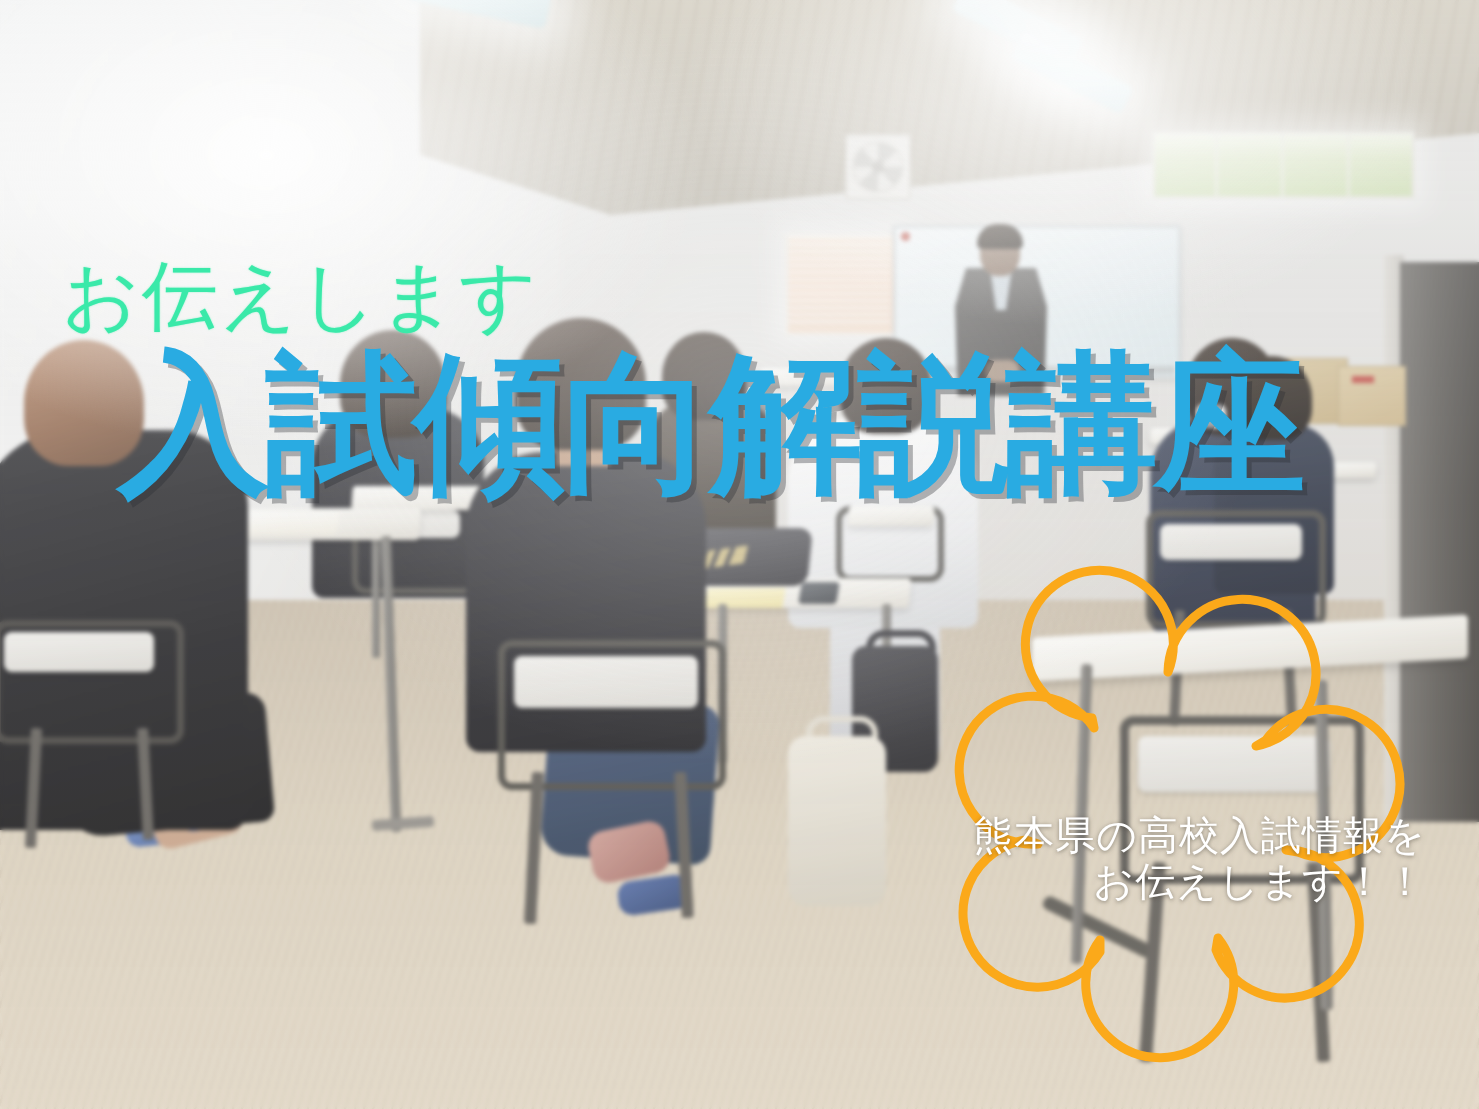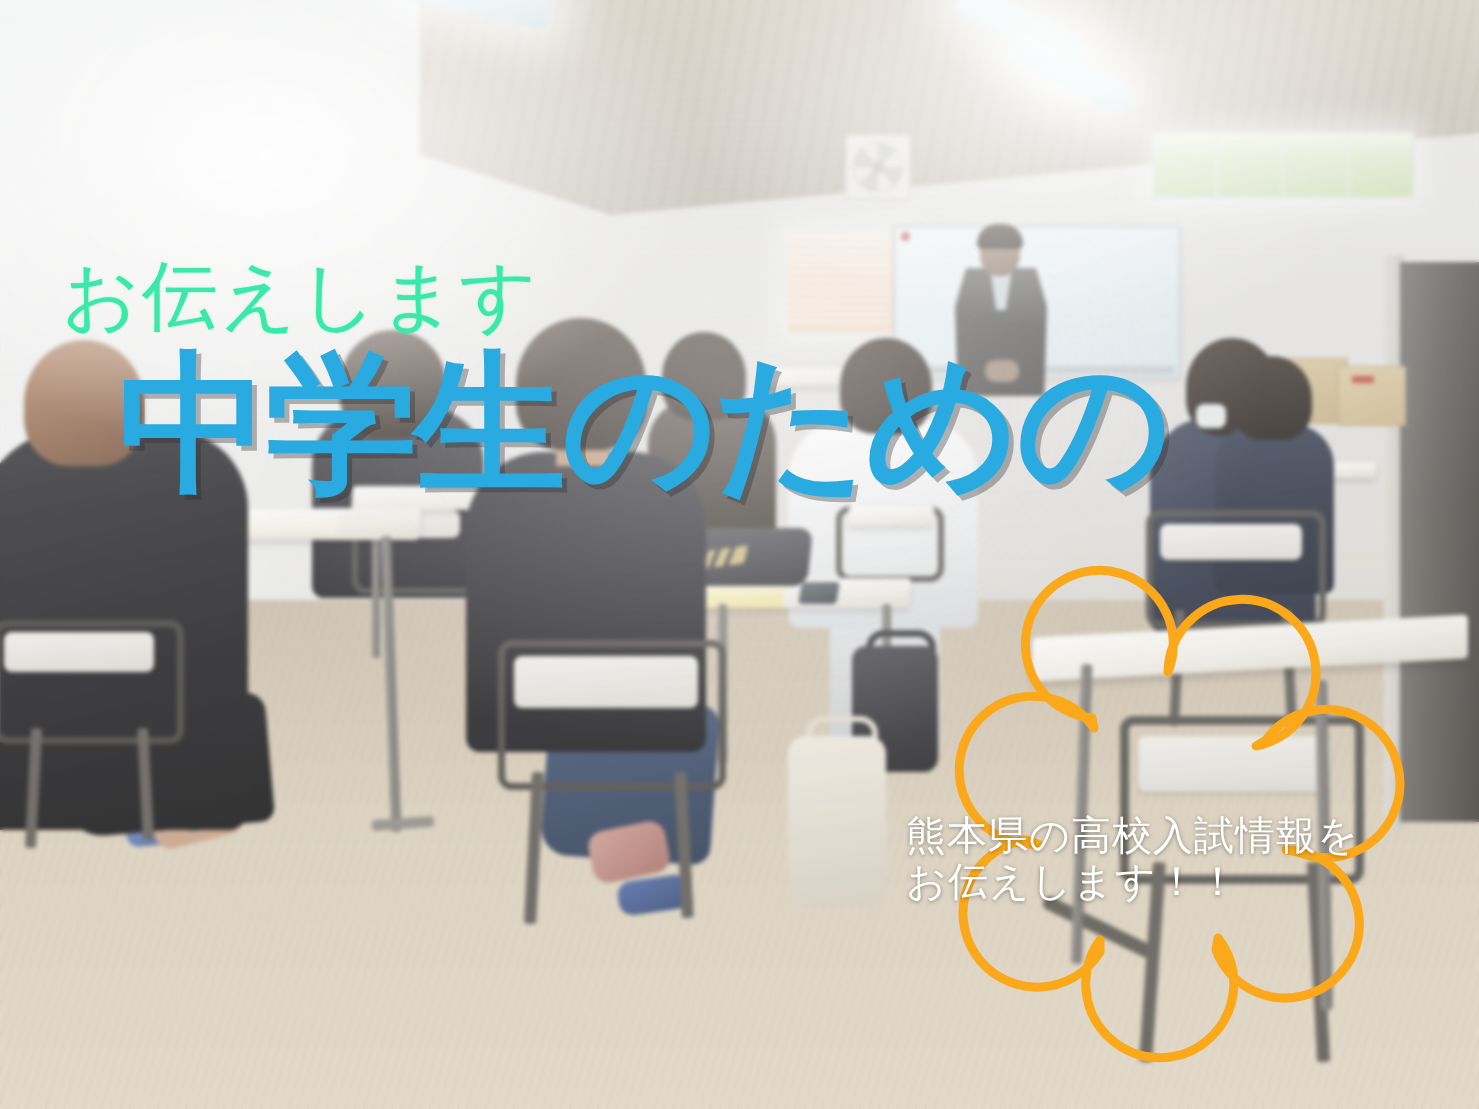--- a/index.html
+++ b/index.html
@@ -254,21 +254,21 @@
     font-weight:bold;
     white-space:nowrap;
     text-shadow:5px 5px 0 rgba(40,45,50,.34);
   }
 
   
   #callout{left:906px;top:636px;width:520px;height:440px;}
   #callout svg{position:absolute;left:0;top:0;width:520px;height:440px;overflow:visible;}
   #callout-text{
     position:absolute;left:0;top:176px;width:520px;
-    text-align:left;color:#ffffff;
+    text-align:right;color:#ffffff;
     font-size:40px;line-height:1.16;letter-spacing:1px;
     text-shadow:0 1px 4px rgba(60,55,45,.55);
     white-space:pre-line;
   }
 </style>
 </head>
 <body>
 
 <div id="stage">
 
@@ -397,21 +397,21 @@
   <div class="layer" id="d8top"></div>
   <div class="layer" id="d8l1"></div>
   <div class="layer" id="d8l2"></div>
 
   <div class="layer" id="blurmask"></div>
   <div class="layer" id="wash"></div>
   <div class="layer" id="haze"></div>
 
   <div class="layer" id="subtitle">お伝えします</div>
 
-  <div class="layer" id="headline">中学生のための</div>
+  <div class="layer" id="headline">入試傾向解説講座</div>
 
   <div class="layer" id="callout">
     <svg viewBox="0 0 520 440">
       <path d="
         M 262 36
         a 74 74 0 1 1 88 74
         l 10 -6
         a 74 74 0 1 1 32 112
         l -12 -2
         a 74 74 0 1 1 -70 100

